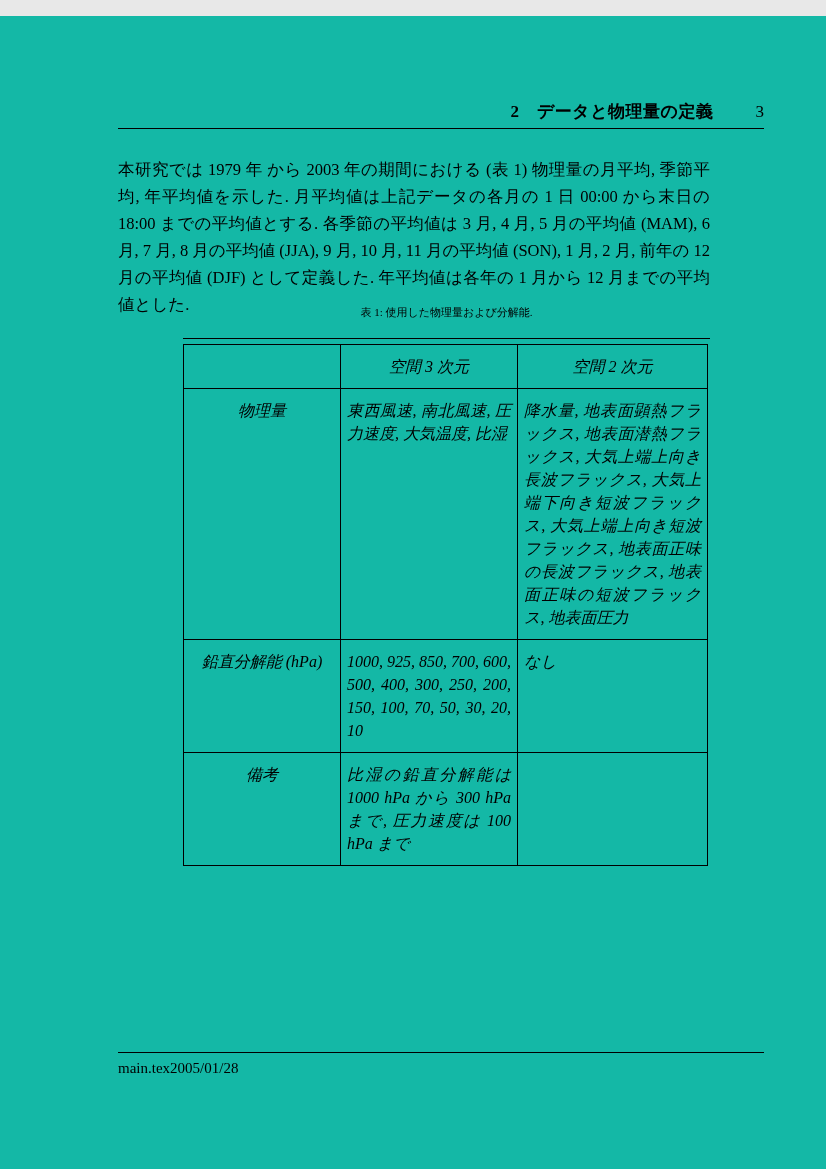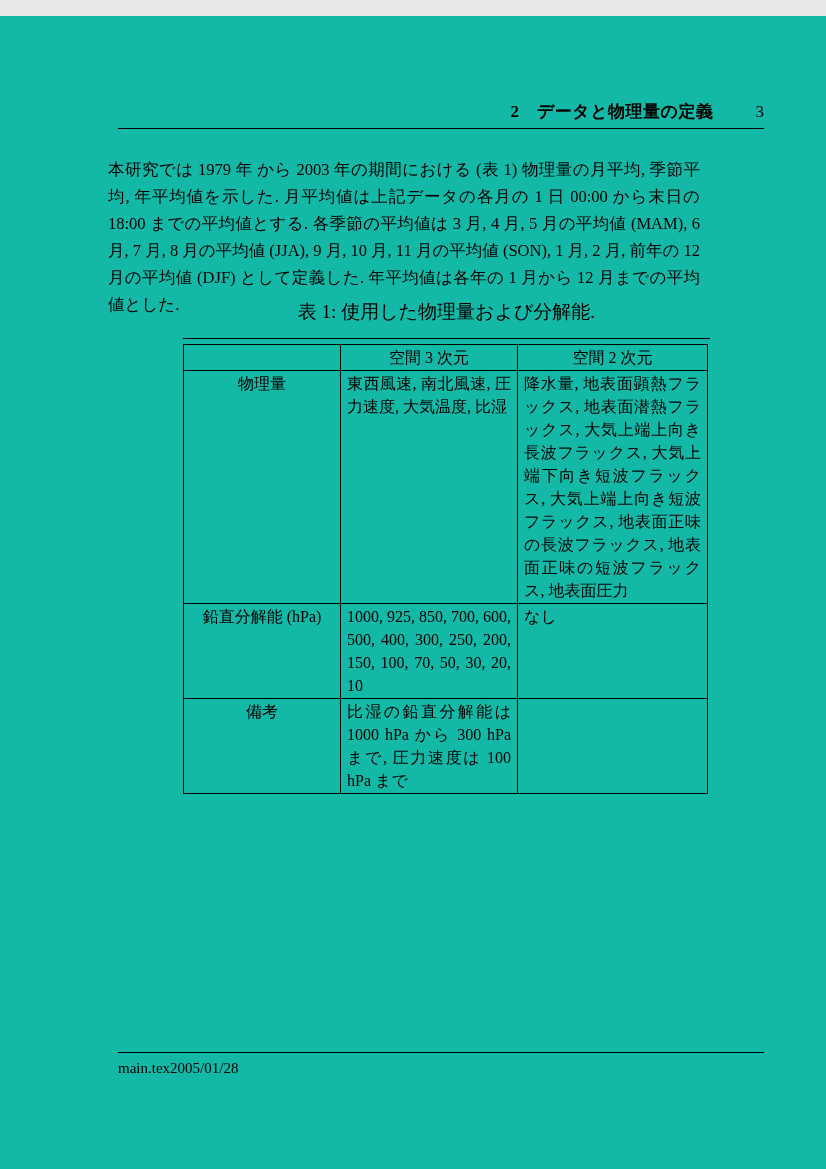--- a/index.html
+++ b/index.html
@@ -28,34 +28,34 @@
     padding-bottom: 7px;
     font-size: 17px;
     line-height: 19px;
   }
   .runhead .sec-title { font-weight: bold; letter-spacing: 0.5px; }
   .runhead .pagenum { font-weight: normal; }
   
   .bodytext {
     position: absolute;
     top: 140px;
-    left: 108px;
+    left: 118px;
     width: 592px;
     font-size: 16.5px;
     line-height: 27px;
     text-align: justify;
   }
   
   .caption {
     position: absolute;
     top: 287px;
     left: 183px;
     width: 527px;
     text-align: center;
-    font-size: 19px;
+    font-size: 11px;
     line-height: 18px;
   }
   
   .tablewrap {
     position: absolute;
     top: 322px;
     left: 183px;
     width: 527px;
   }
   .toprule {
@@ -66,21 +66,22 @@
   table.datatable {
     border-collapse: collapse;
     table-layout: fixed;
     width: 524px;
     font-size: 16px;
     line-height: 23px;
   }
   table.datatable th, table.datatable td {
     border: 1px solid #000;
     vertical-align: top;
-    padding: 1px 6px;
+    padding: 10px 6px;
+    font-style: italic;
   }
   table.datatable th { font-weight: normal; text-align: center; }
   td.rowlabel { text-align: center; }
   td.datacell { text-align: justify; }
   td.spancell { text-align: center; }
   col.c-label { width: 157px; }
   col.c-3d    { width: 177px; }
   col.c-2d    { width: 190px; }
   tr.r-head  td, tr.r-head  th { height: 25px; }
   tr.r-phys  td { height: 225px; }

